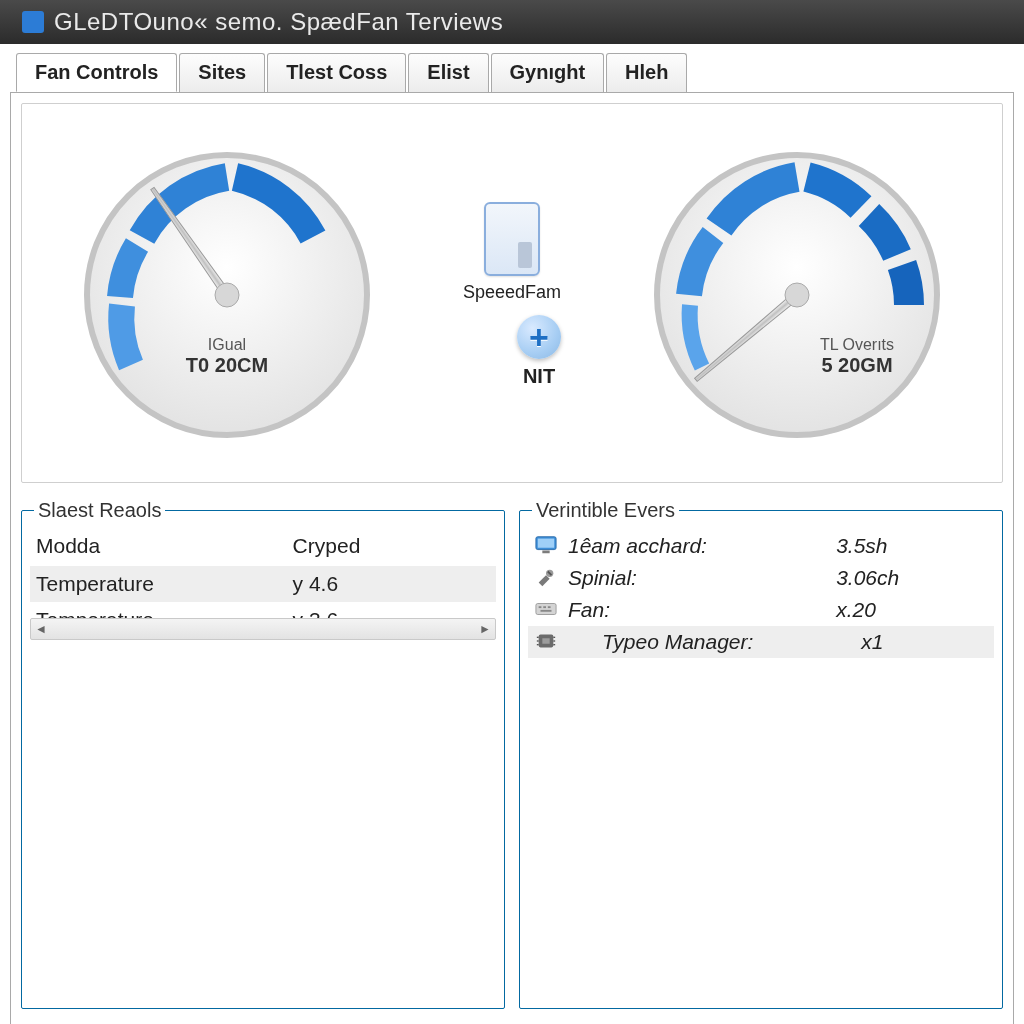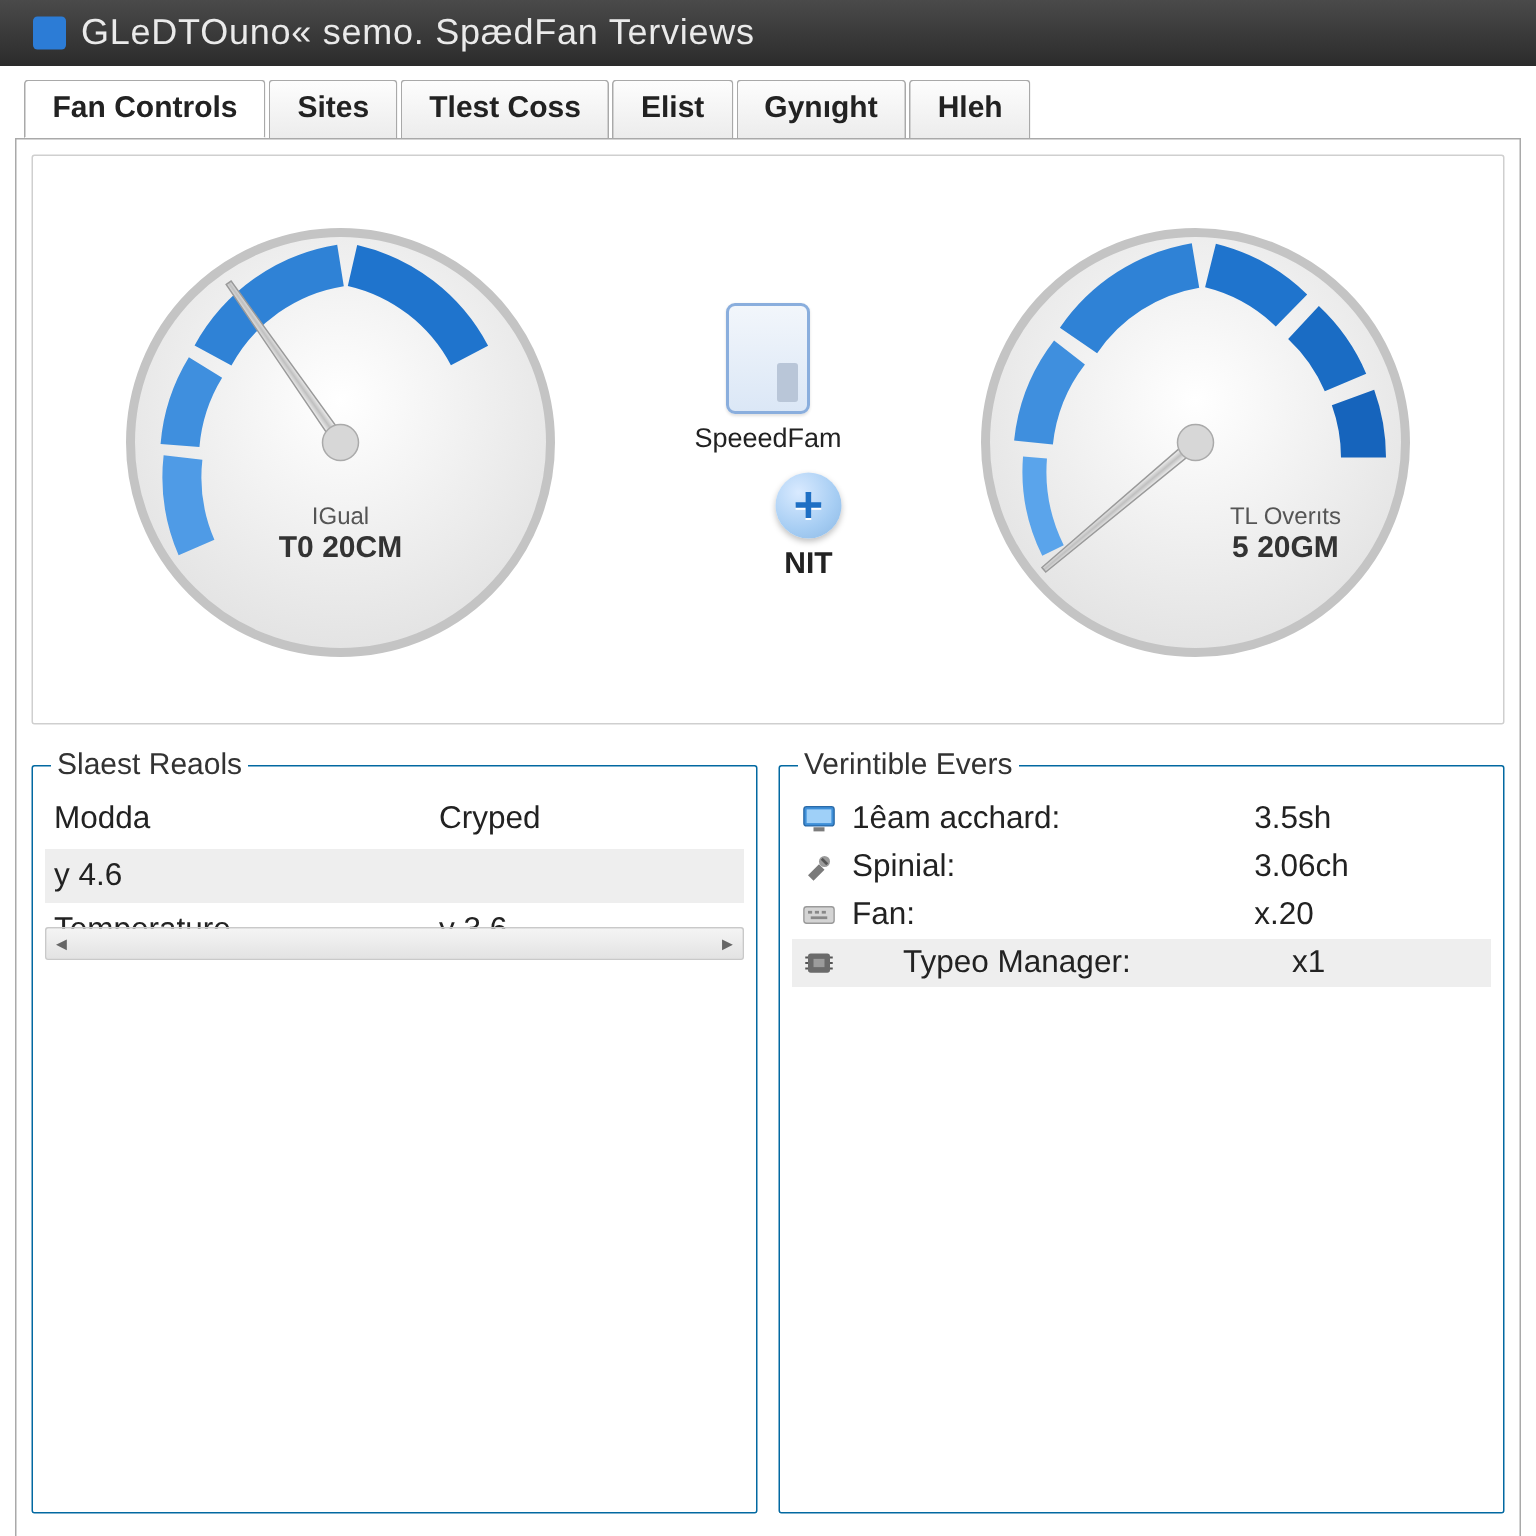--- a/index.html
+++ b/index.html
@@ -186,25 +186,25 @@
   justify-content: space-between;
 }
 .scrollbar .arrow {
   width: 20px;
   text-align: center;
   color: #666;
   font-size: 12px;
 }
 .evers-row {
   display: flex;
-  align-items: center;
   font-size: 21px;
   color: #222;
   padding: 4px 6px;
   gap: 10px;
+  font-style: italic;
 }
 .evers-row.alt { background: #eeeeee; gap: 44px; }
 .evers-row .ico {
   width: 24px; height: 22px;
   flex-shrink: 0;
   display: flex; align-items: center; justify-content: center;
 }
 .evers-row .lab { flex: 1.7; }
 .evers-row .val { flex: 1; }
 .ico svg { width: 22px; height: 20px; }
@@ -313,20 +313,21 @@
 
     <div class="lower">
 
       <fieldset class="panel">
         <legend>Slaest Reaols</legend>
         <div class="table-head">
           <div class="col1">Modda</div>
           <div class="col2">Cryped</div>
         </div>
         <div class="trow alt">
+          <div class="col1">Temperature</div>
           <div class="col2">y 4.6</div>
         </div>
         <div class="trow">
           <div class="col1">Temperature...</div>
           <div class="col2">y 3.6</div>
         </div>
         <div class="scrollbar">
           <div class="arrow">◄</div>
           <div class="arrow">►</div>
         </div>

